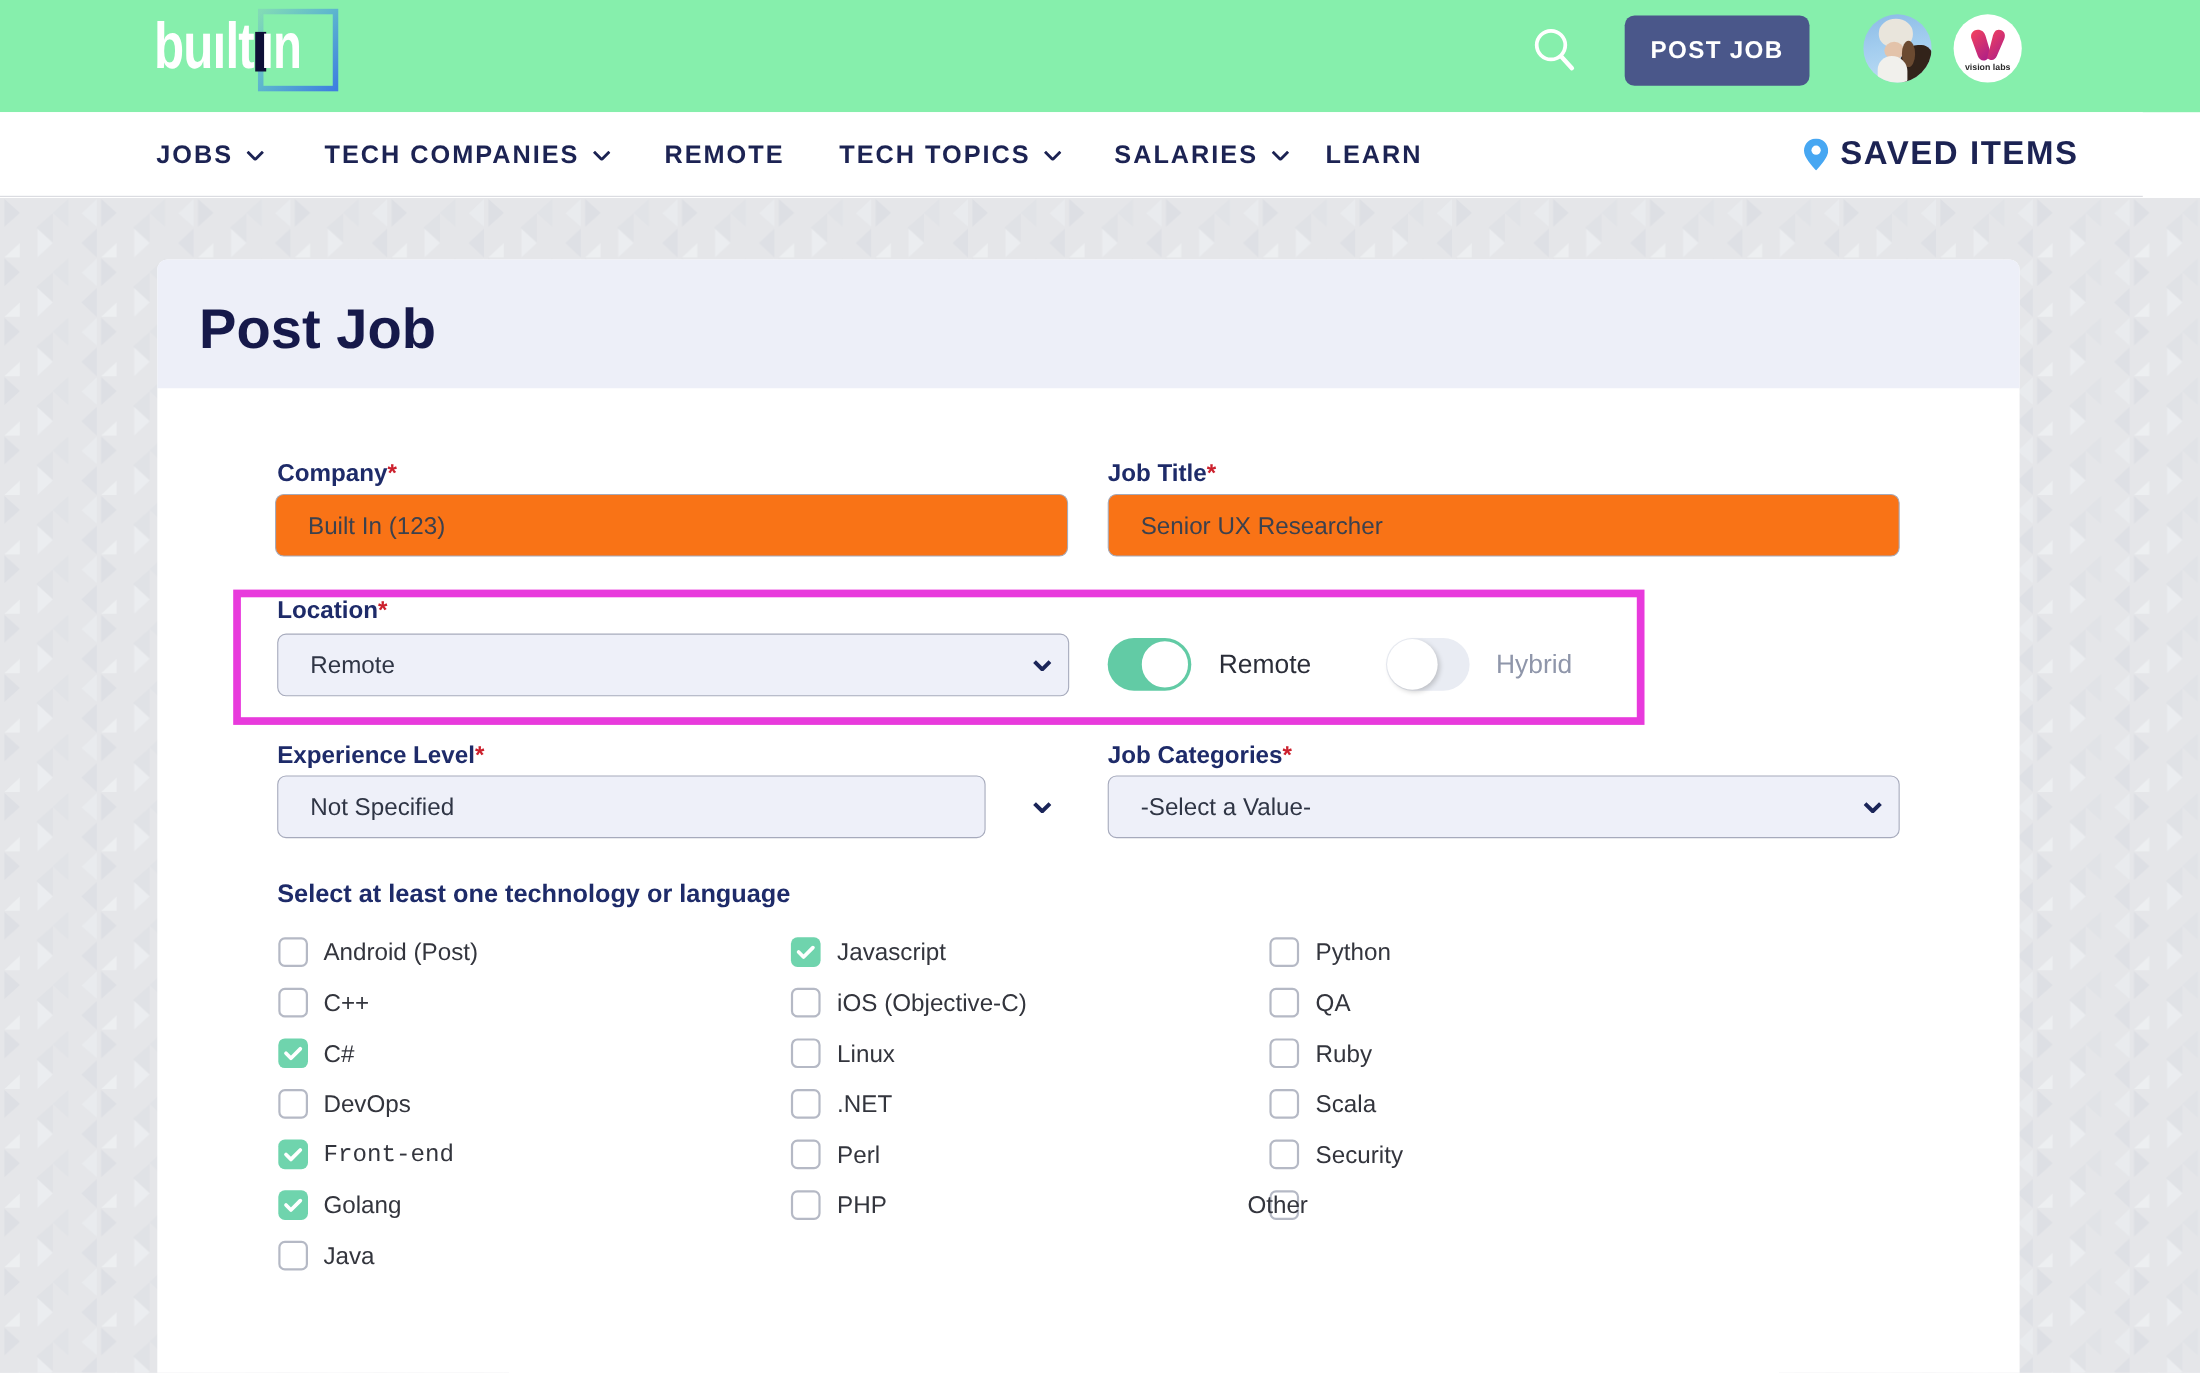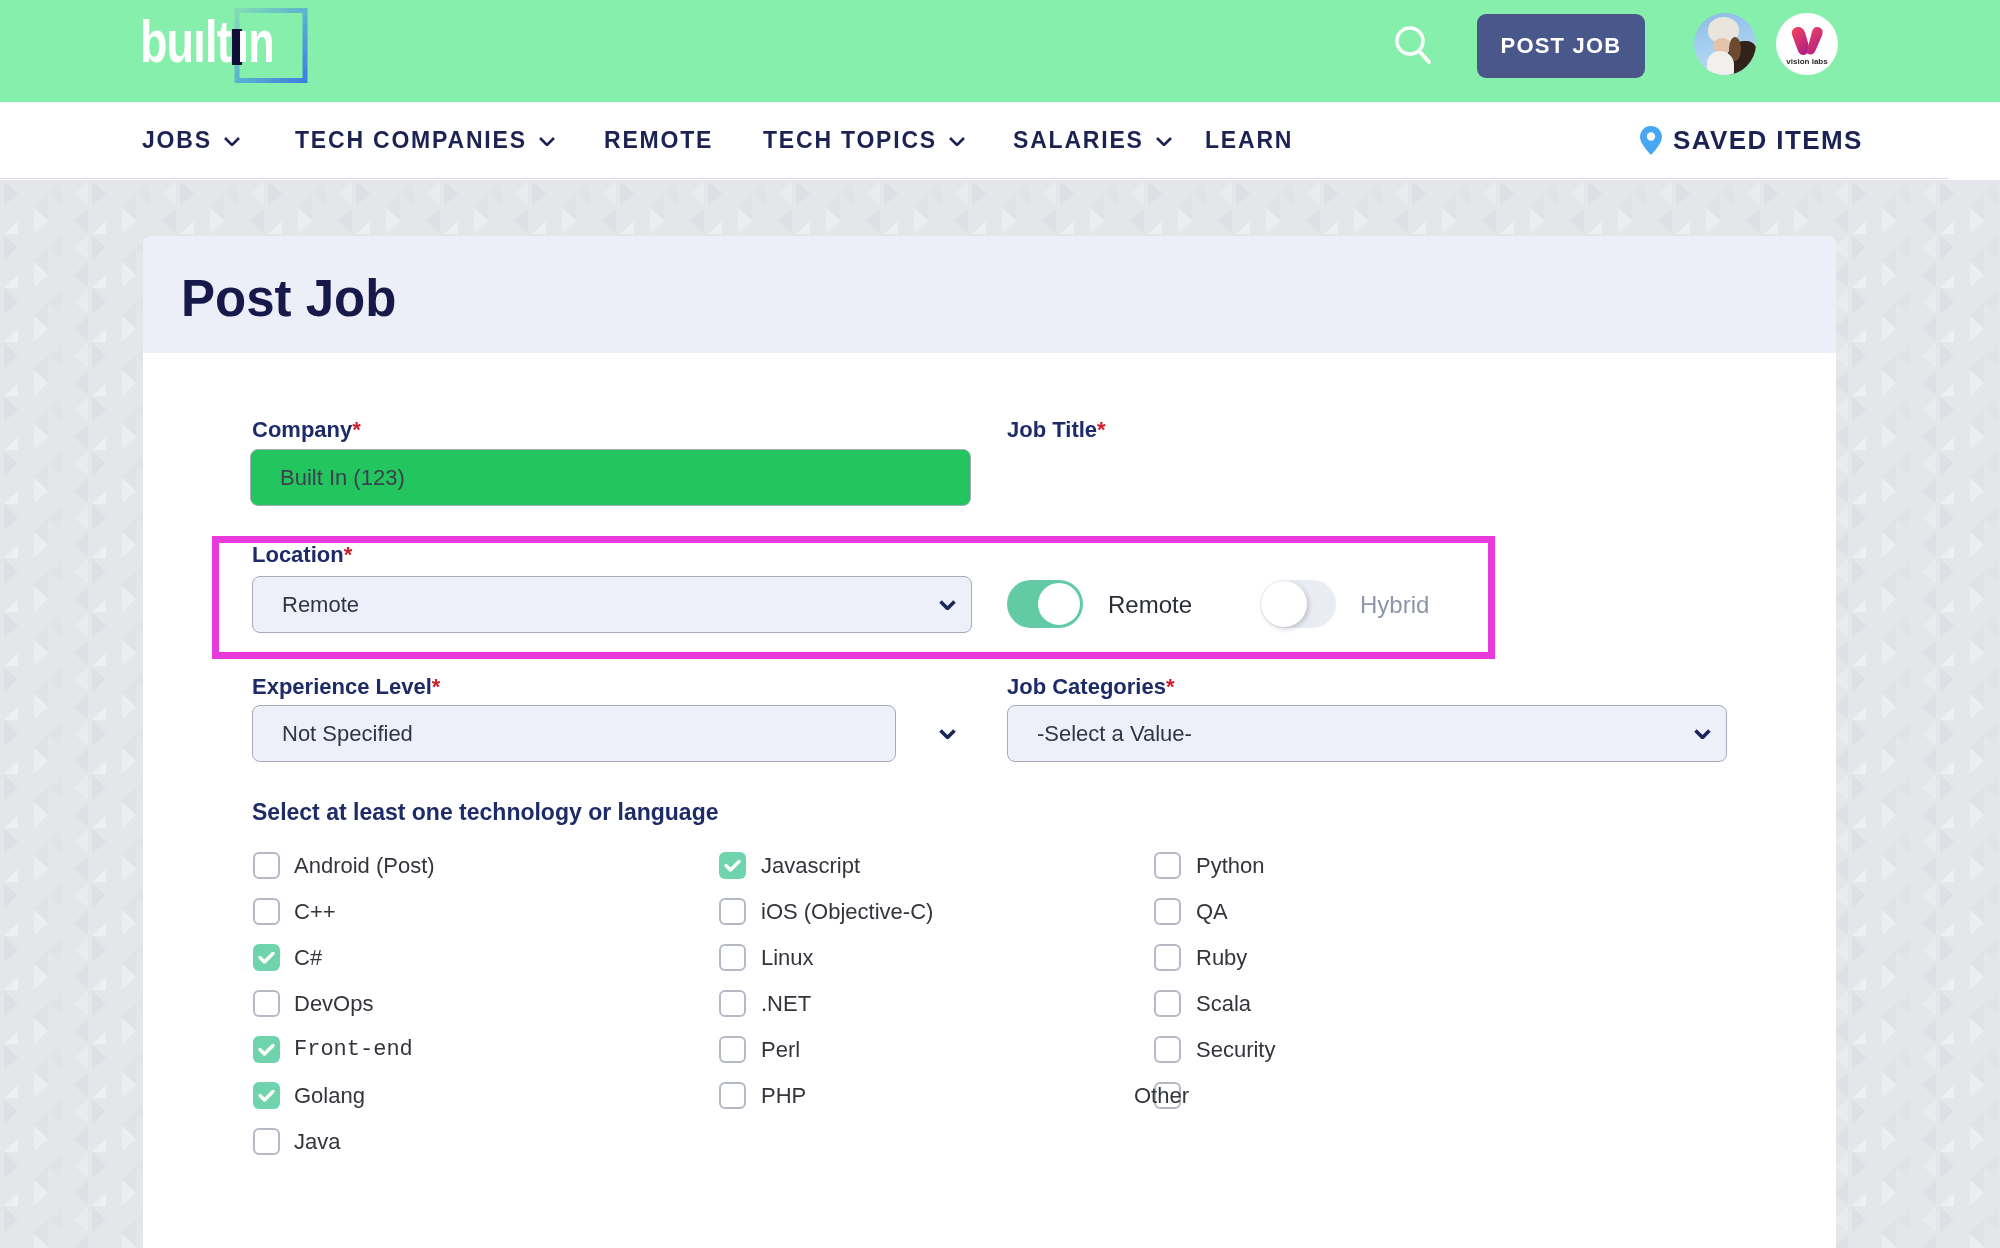--- a/index.html
+++ b/index.html
@@ -14,21 +14,21 @@
 
   #main { position:absolute; left:0; top:180px; width:2000px; height:1068px; background:#e5e6e9; }
 
   
   #card { position:absolute; left:143px; top:56px; width:1693px; height:1012px; background:#ffffff; border-radius:9px 9px 0 0; }
   #cardhead { position:absolute; left:0; top:0; width:1693px; height:117px; background:#edeff8; border-radius:9px 9px 0 0; }
   #cardtitle { position:absolute; left:38px; top:33px; font-size:51px; font-weight:bold; color:#16194a; letter-spacing:0px; }
 
   .label { position:absolute; font-size:22px; font-weight:bold; color:#1e2b69; }
   .label .req { color:#cc202d; }
-  .tinput { position:absolute; height:57px; background:#22c55e; border:1px solid #a5aaba; border-radius:8px; font-size:22px; color:#3c414d; line-height:55px; padding-left:29px; }
+  .tinput { position:absolute; height:57px; background:#f97316; border:1px solid #a5aaba; border-radius:8px; font-size:22px; color:#3c414d; line-height:55px; padding-left:29px; }
   .tselect { position:absolute; height:57px; background:#eef0f9; border:1px solid #a6aabc; border-radius:8px; font-size:22px; color:#2f3545; line-height:55px; padding-left:29px; }
   .selchev { position:absolute; width:17px; height:10px; }
 
   
   .pill { position:absolute; width:76px; height:48px; border-radius:24px; }
   .knob { position:absolute; width:46px; height:46px; border-radius:50%; background:#ffffff; }
   .toglabel { position:absolute; font-size:24px; }
 
   
   .cb { position:absolute; width:27px; height:27px; border-radius:6px; }
@@ -99,21 +99,21 @@
         <polyline points="1,1 8,8 15,1" fill="none" stroke="#1c2353" stroke-width="2.6"></polyline>
       </svg></div>
   <div class="navitem" style="left:763px;">TECH TOPICS<svg class="chev" viewBox="0 0 16 9">
         <polyline points="1,1 8,8 15,1" fill="none" stroke="#1c2353" stroke-width="2.6"></polyline>
       </svg></div>
   <div class="navitem" style="left:1205px;">LEARN</div>
   <svg class="abs" style="left:1640px; top:24px;" width="22" height="29" viewBox="0 0 22 29">
     <path d="M 11 0 C 17.1 0 22 4.9 22 11 C 22 17 15 24.5 11 29 C 7 24.5 0 17 0 11 C 0 4.9 4.9 0 11 0 Z" fill="#47a7f2"></path>
     <circle cx="11" cy="10.5" r="4.2" fill="#ffffff"></circle>
   </svg>
-  <div class="navitem" style="left:1673px; font-size:26px; letter-spacing:1.4px;">SAVED ITEMS</div>
+  <div class="navitem" style="left:1673px; font-size:30px; letter-spacing:1.4px;">SAVED ITEMS</div>
 </div>
 
 <div id="main">
 
   <svg class="abs" style="left:0; top:0;" width="2000" height="1068">
     <defs>
       <pattern id="tri" width="88" height="54" patternUnits="userSpaceOnUse">
         <rect width="88" height="54" fill="#e5e6e9"></rect>
         <path d="M 4 1 L 4 26 L 18 13.5 Z" fill="#dddfe4"></path>
         <path d="M 48 14 L 48 40 L 33 27 Z" fill="#e0e2e6"></path>
@@ -128,20 +128,21 @@
   </svg>
 
   <div id="card">
     <div id="cardhead">
         <div id="cardtitle">Post Job</div>
       </div>
 
     <div class="label" style="left:109px; top:181px;">Company<span class="req">*</span></div>
     <div class="tinput" style="left:107px; top:213px; width:721px;">Built In (123)</div>
     <div class="label" style="left:864px; top:181px;">Job Title<span class="req">*</span></div>
+    <div class="tinput" style="left:864px; top:213px; width:720px;">Senior UX Researcher</div>
 
     <div id="magenta"></div>
 
     <div class="label" style="left:109px; top:306px;">Location<span class="req">*</span></div>
     <div class="tselect" style="left:109px; top:340px; width:720px;">Remote</div>
     <svg class="selchev" style="left:796px; top:364px;" viewBox="0 0 17 10">
         <polyline points="1.5,1.5 8.5,8.5 15.5,1.5" fill="none" stroke="#1b2559" stroke-width="3.6"></polyline>
       </svg>
 
     <div class="pill" style="left:864px; top:344px; background:#62cba5;"></div>

